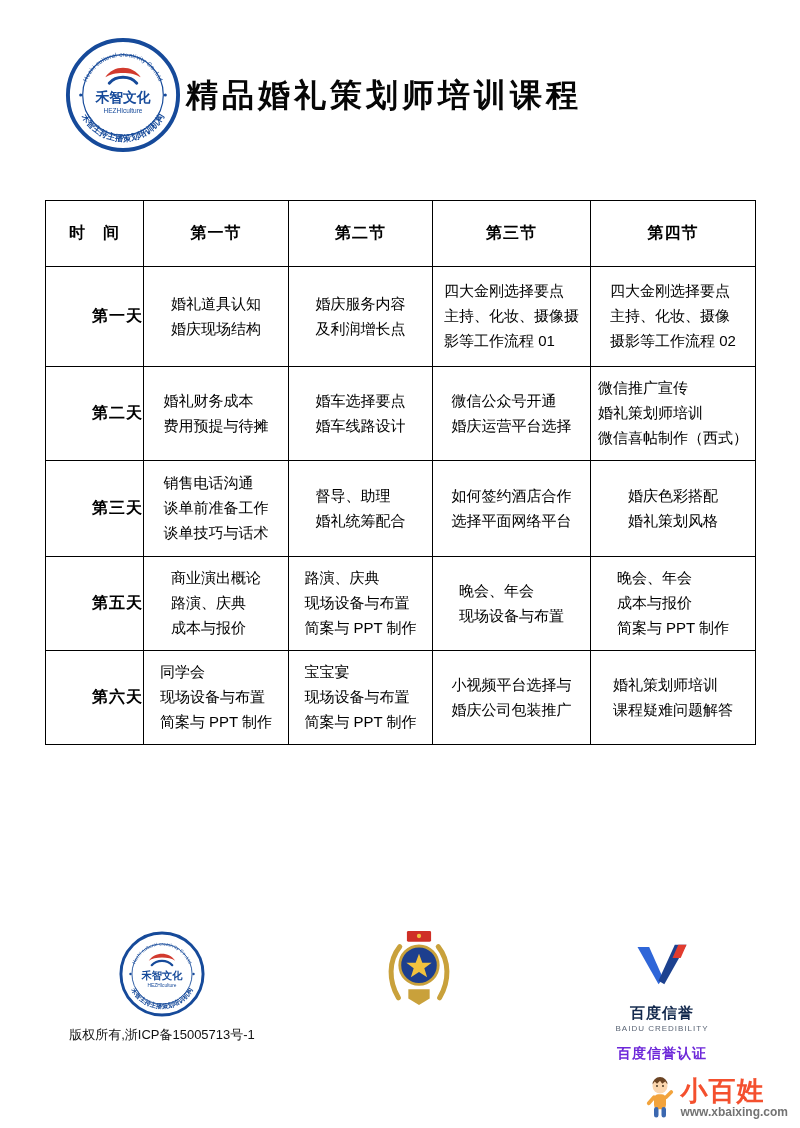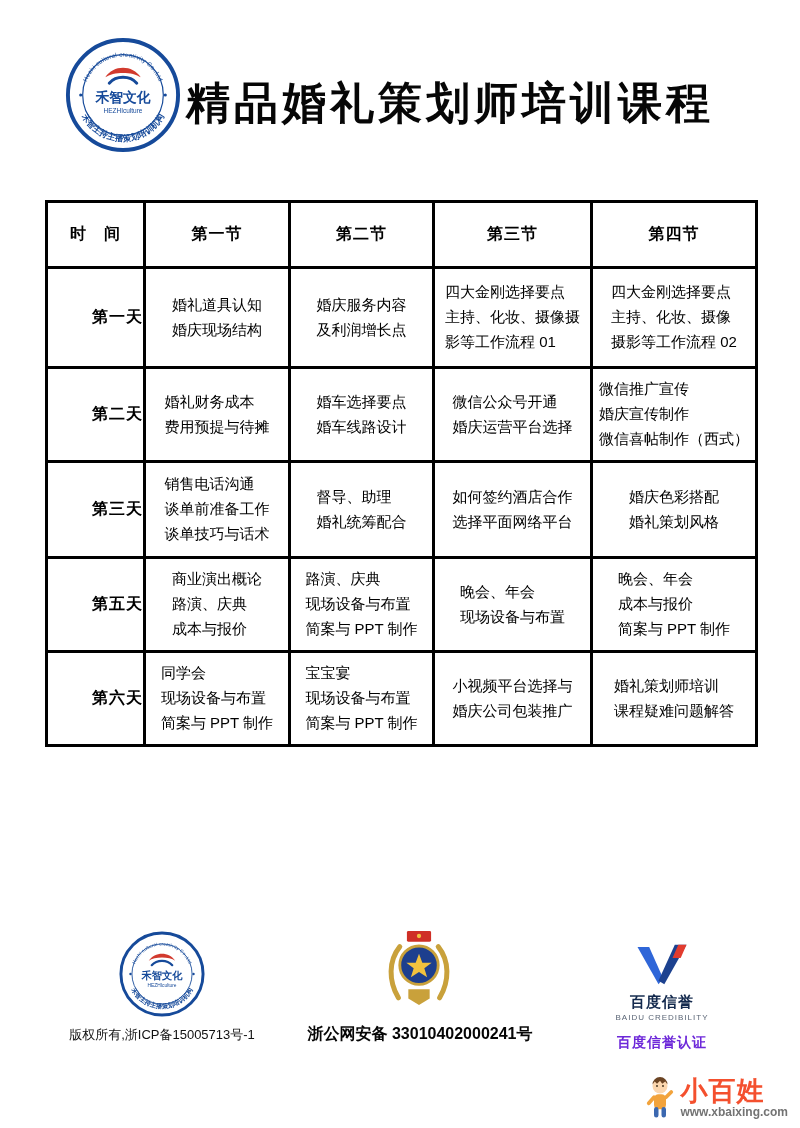--- a/index.html
+++ b/index.html
@@ -2,28 +2,28 @@
 <html><head>
 <meta charset="utf-8">
 <style>
   * { margin:0; padding:0; box-sizing:border-box; }
   html,body { background:#ffffff; }
   body { width:800px; font-family:"Liberation Sans", sans-serif; color:#000; }
   .page { position:relative; width:800px; height:1128px; background:#fff; overflow:hidden; }
 
   
   .logo-main { position:absolute; left:64px; top:36px; width:118px; height:118px; }
-  .page-title { position:absolute; left:186px; top:74px; font-size:44px; font-weight:bold;
+  .page-title { position:absolute; left:186px; top:74px; font-size:32px; font-weight:bold;
                 letter-spacing:4px; color:#060606; white-space:nowrap;
                 font-family:"Liberation Sans", sans-serif; }
 
   
   table.schedule { position:absolute; left:45px; top:200px; width:710px;
                    border-collapse:collapse; table-layout:fixed; }
-  .schedule th, .schedule td { border:3px solid #000000; }
+  .schedule th, .schedule td { border:1px solid #000000; }
   .schedule thead th { height:66px; font-size:16px; font-weight:bold; text-align:center; letter-spacing:1px; }
   .schedule tbody tr:nth-child(1){ height:100px; }
   .schedule tbody tr:nth-child(2){ height:94px; }
   .schedule tbody tr:nth-child(3){ height:96px; }
   .schedule tbody tr:nth-child(4){ height:94px; }
   .schedule tbody tr:nth-child(5){ height:94px; }
   .schedule tbody tr:nth-child(6){ height:99px; }
   .schedule td.day { font-size:16px; font-weight:bold; text-align:right; padding-left:14px;
                      vertical-align:middle; letter-spacing:1px; }
   .schedule td.course { text-align:center; vertical-align:middle; font-size:15px; padding:4px 2px; }
@@ -31,21 +31,21 @@
                                    white-space:pre-line; line-height:1.65; }
 
   
   .logo-foot { position:absolute; left:118px; top:930px; width:88px; height:88px; }
   .copyright { position:absolute; left:30px; top:1026px; width:264px; text-align:center; font-size:13px; color:#111; }
   .police-badge { position:absolute; left:387px; top:922px; width:64px; height:92px; }
   .police-text { position:absolute; left:290px; top:1024px; width:260px; text-align:center;
                  font-size:16px; font-weight:bold; color:#050505; }
   .baidu { position:absolute; left:592px; top:942px; width:140px; text-align:center; }
   .baidu-v { width:56px; height:45px; }
-  .baidu-cn { font-size:15px; font-weight:bold; color:#13294d; margin-top:2px; letter-spacing:1px; }
+  .baidu-cn { font-size:15px; font-weight:bold; color:#13294d; margin-top:13px; letter-spacing:1px; }
   .baidu-en { font-size:8px; color:#5a6575; letter-spacing:1px; margin-top:1px; }
   .baidu-cert { font-size:14px; font-weight:bold; color:#6d28d9; margin-top:12px; letter-spacing:1px; }
 
   
   .watermark { position:absolute; right:12px; bottom:8px; display:flex; align-items:center; gap:5px; }
   .wm-icon { width:30px; height:44px; }
   .wm-brand { font-size:27px; font-weight:bold; color:#f4502e; line-height:1.05; letter-spacing:1px; }
   .wm-url { font-size:12px; font-weight:bold; color:#737373; }
 </style>
 </head>
@@ -114,21 +114,21 @@
       </tr>
       <tr>
         <td class="day">第二天</td>
         <td class="course"><span class="cell-text">婚礼财务成本
 费用预提与待摊</span></td>
         <td class="course"><span class="cell-text">婚车选择要点
 婚车线路设计</span></td>
         <td class="course"><span class="cell-text">微信公众号开通
 婚庆运营平台选择</span></td>
         <td class="course"><span class="cell-text">微信推广宣传
-婚庆宣传制作
+婚礼策划师培训
 微信喜帖制作（西式）</span></td>
       </tr>
       <tr>
         <td class="day">第三天</td>
         <td class="course"><span class="cell-text">销售电话沟通
 谈单前准备工作
 谈单技巧与话术</span></td>
         <td class="course"><span class="cell-text">督导、助理
 婚礼统筹配合</span></td>
         <td class="course"><span class="cell-text">如何签约酒店合作
@@ -173,21 +173,20 @@
 
   <svg class="police-badge" viewBox="0 0 90 112">
     <path d="M16,98 C2,74 2,46 18,26" fill="none" stroke="#c9a13b" stroke-width="7" stroke-linecap="round"></path>
     <path d="M74,98 C88,74 88,46 72,26" fill="none" stroke="#c9a13b" stroke-width="7" stroke-linecap="round"></path>
     <rect x="28" y="4" width="34" height="15" rx="2" fill="#cf2f26"></rect>
     <circle cx="45" cy="11" r="3" fill="#f2c23e"></circle>
     <circle cx="45" cy="52" r="27" fill="#1d3f8e" stroke="#c9a13b" stroke-width="4"></circle>
     <polygon points="45,36 49.7,48.6 62.8,48.6 52.5,56.4 56.4,69 45,61.6 33.6,69 37.5,56.4 27.2,48.6 40.3,48.6" fill="#f2c23e"></polygon>
     <path d="M30,86 h30 v13 l-15,9 l-15,-9 z" fill="#c9a13b"></path>
   </svg>
-  <div class="police-text">浙公网安备 33010402000241号</div>
 
   <div class="baidu">
     <svg class="baidu-v" viewBox="0 0 96 76">
       <polygon points="6,8 26,8 50,62 42,72" fill="#2f66d8"></polygon>
       <polygon points="90,4 70,4 42,66 52,72" fill="#1c418f"></polygon>
       <polygon points="90,4 76,4 66,27 80,27" fill="#e23b2e"></polygon>
     </svg>
     <div class="baidu-cn">百度信誉</div>
     <div class="baidu-en">BAIDU CREDIBILITY</div>
     <div class="baidu-cert">百度信誉认证</div>

